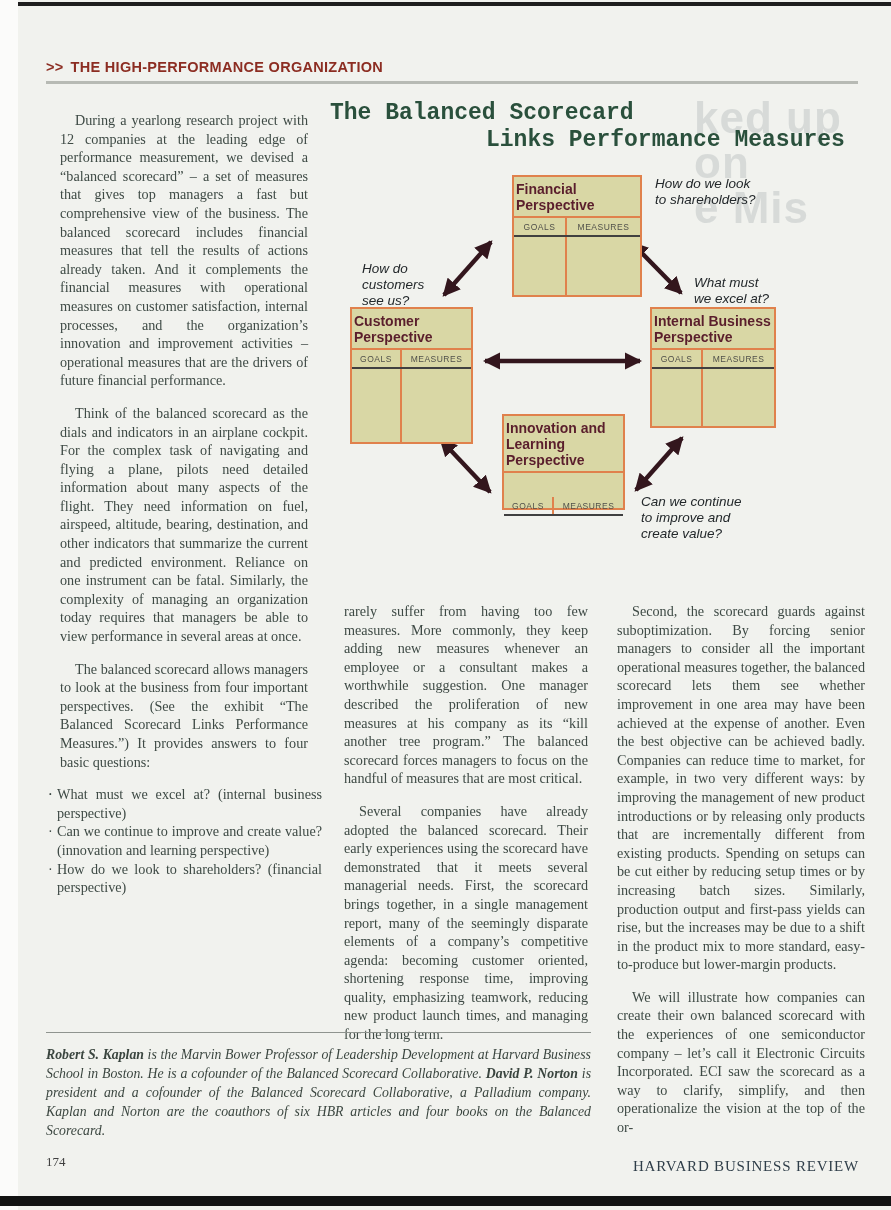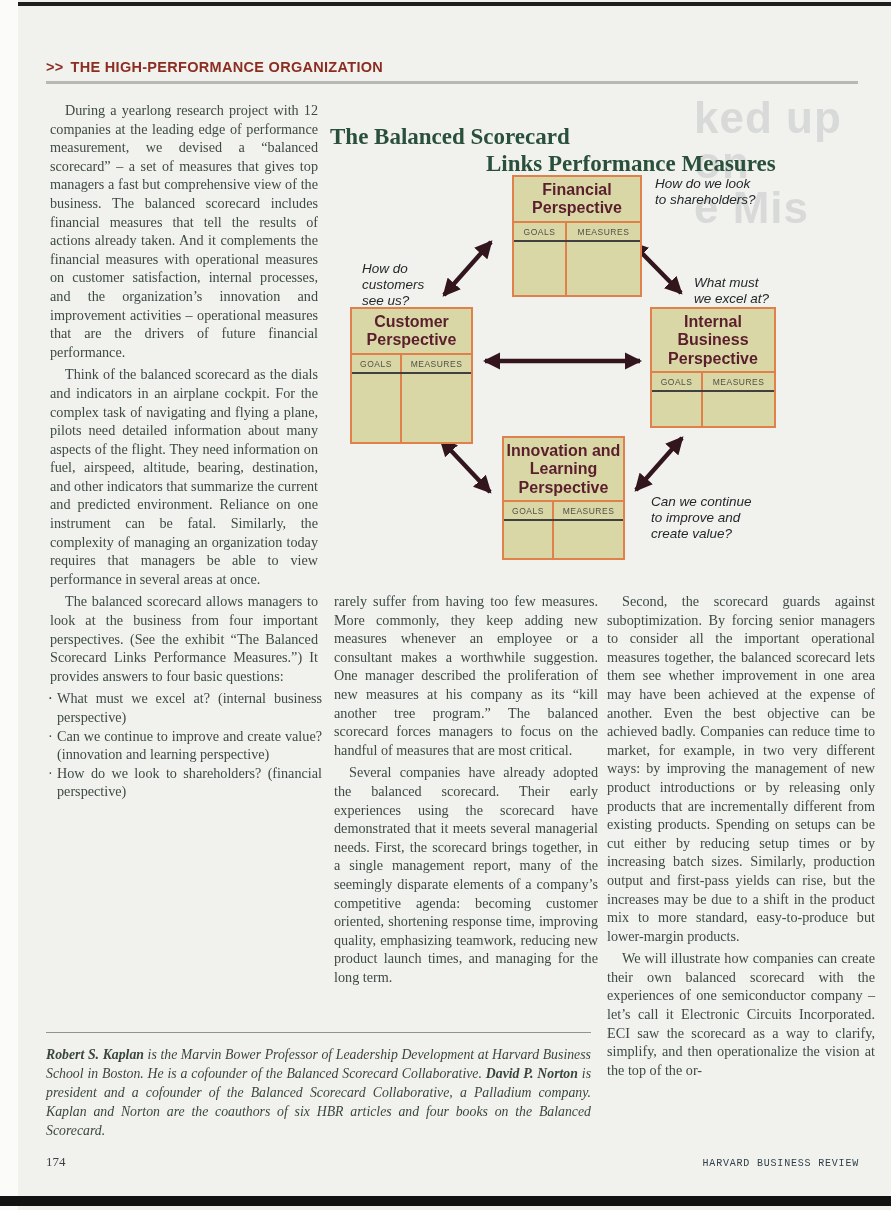--- a/index.html
+++ b/index.html
@@ -24,87 +24,87 @@
   .kicker{
     position:absolute;left:46px;top:59px;width:812px;
     font-family:"Liberation Sans",sans-serif;font-weight:bold;
     font-size:14.5px;letter-spacing:.3px;color:#8c2d22;
   }
   .kicker .chev{margin-right:7px;font-weight:bold;}
   .kicker-rule{position:absolute;left:46px;top:81px;width:812px;height:3px;background:#b7bab4;}
 
   
   .col{position:absolute;text-align:justify;font-size:14.2px;line-height:18.6px;}
-  .col p{margin:4px;}
+  .col p{margin:14px;}
   .col p.ind{text-indent:15px;}
   .col-left{left:46px;top:97px;width:276px;}
   .col-mid{left:330px;top:588px;width:272px;}
   .col-right{left:603px;top:588px;width:276px;}
   .bullet{position:relative;padding-left:11px;}
   .bullet .mk{position:absolute;left:2px;top:0;}
 
   
   .exhibit{position:absolute;left:330px;top:96px;width:557px;height:488px;}
   .ex-title{
-    position:absolute;font-family:Liberation Serif, serif;font-weight:bold;
-    font-size:23px;color:#2a503c;white-space:nowrap;margin-top:24px;
+    position:absolute;font-family:Liberation Mono, monospace;font-weight:bold;
+    font-size:23px;color:#2a503c;white-space:nowrap;
   }
   .ex-t1{left:0;top:4px;}
   .ex-t2{left:156px;top:31px;}
   .sc-box{
     position:absolute;border:2px solid #e0814c;background:#d9d7a5;
     display:flex;flex-direction:column;box-sizing:border-box;
     font-family:"Liberation Sans",sans-serif;
   }
   .bx-title{
-    border-bottom:2px solid #e0814c;text-align:center;
-    font-weight:bold;font-size:16px;line-height:1.15;
+    border-bottom:2px solid #e0814c;
+    font-weight:bold;font-size:14px;line-height:1.15;
     padding:4px 2px 3px;color:#5a1e2c;white-space:pre-line;
   }
   .bx-sub{display:flex;border-bottom:2px solid #404040;}
   .bx-sub span{
     text-align:center;font-size:8.5px;letter-spacing:.5px;
     padding:4px 0 3px;color:#50504a;
   }
   .bx-sub .g{width:42%;border-right:2px solid #e0814c;box-sizing:border-box;}
   .bx-sub .m{flex:1;}
   .bx-body{flex:1;display:flex;}
   .bx-body .g{width:42%;border-right:2px solid #e0814c;box-sizing:border-box;}
   .bx-body .m{flex:1;}
 
   .box-financial{left:182px;top:79px;width:130px;height:122px;}
   .box-customer{left:20px;top:211px;width:123px;height:137px;}
   .box-internal{left:320px;top:211px;width:126px;height:121px;}
-  .box-innovation{left:172px;top:340px;width:123px;height:124px;}
+  .box-innovation{left:172px;top:318px;width:123px;height:96px;gap:24px;}
 
   .ann{
     position:absolute;font-family:"Liberation Sans",sans-serif;
     font-style:italic;font-size:13.5px;line-height:1.2;color:#23282b;
     white-space:pre-line;
   }
   .ann-shareholders{left:325px;top:80px;}
   .ann-customers{left:32px;top:165px;}
   .ann-excel{left:364px;top:179px;}
-  .ann-improve{left:311px;top:398px;margin-left:10px;}
+  .ann-improve{left:311px;top:398px;}
 
   .arrows{position:absolute;left:0;top:0;pointer-events:none;}
 
   
   .bio-rule{position:absolute;left:46px;top:1032px;width:545px;height:1px;background:#8f948f;}
   .bio{
     position:absolute;left:46px;top:1045px;width:545px;
     font-style:italic;font-size:13.8px;line-height:19px;color:#3a453f;text-align:justify;
   }
   .bio .bn{font-weight:bold;}
 
   
   .pagenum{position:absolute;left:46px;top:1154px;font-size:13px;color:#3f3f3f;}
   .journal{
-    position:absolute;right:32px;top:1158px;font-size:10px;letter-spacing:.8px;
-    color:#2f3e49;font-family:Liberation Mono, monospace;
+    position:absolute;right:32px;top:1158px;font-size:15px;letter-spacing:.8px;
+    color:#2f3e49;font-family:Liberation Serif, serif;
   }
 </style>
 </head>
 <body>
 
 <div id="page">
   <div class="white-strip-left"></div>
   <div class="bar-top"></div>
 
   <div class="ghost">ked up on

